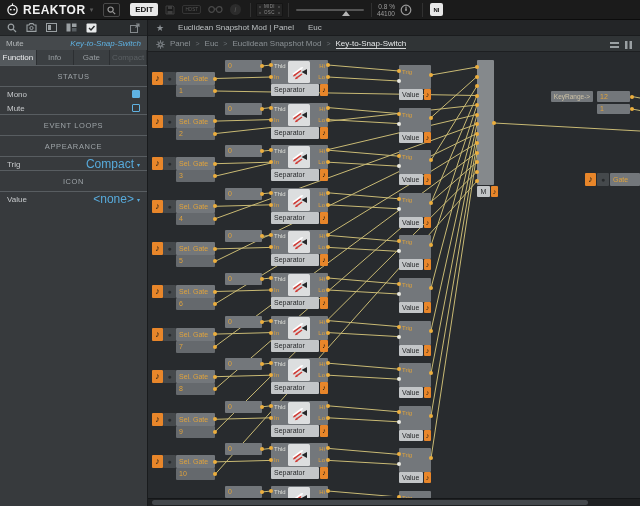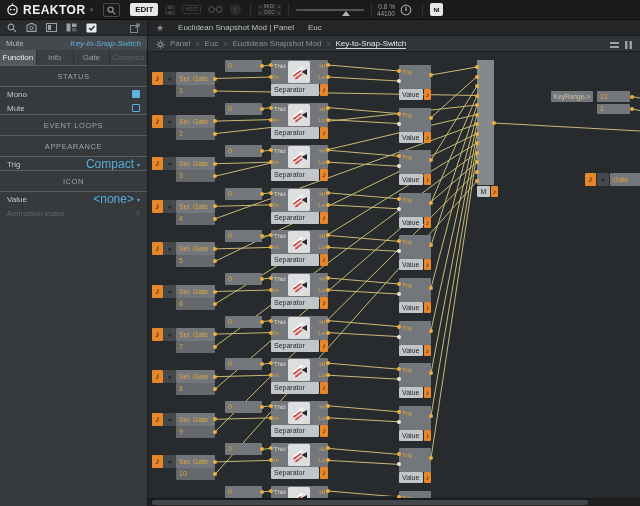--- a/index.html
+++ b/index.html
@@ -246,25 +246,20 @@
           <span class="sb-flex"></span>
         <span class="blue-val">Compact</span>
         <span class="dd-caret">▾</span>
       </div>
       <div class="sb-header">ICON</div>
       <div class="sb-row">
         <span>Value</span>
           <span class="sb-flex"></span>
         <span class="blue-val">&lt;none&gt;</span>
         <span class="dd-caret">▾</span>
-      </div>
-      <div class="sb-row dim">
-        <span>Animation Index</span>
-          <span class="sb-flex"></span>
-        <span class="q-help">?</span>
       </div>
     </div>
 
     <div class="main">
       <div class="doc-tabs">
         <span class="star">★</span>
         <span class="doc-tab">Euclidean Snapshot Mod | Panel</span>
         <span class="doc-tab">Euc</span>
       </div>
       <div class="crumbs">

